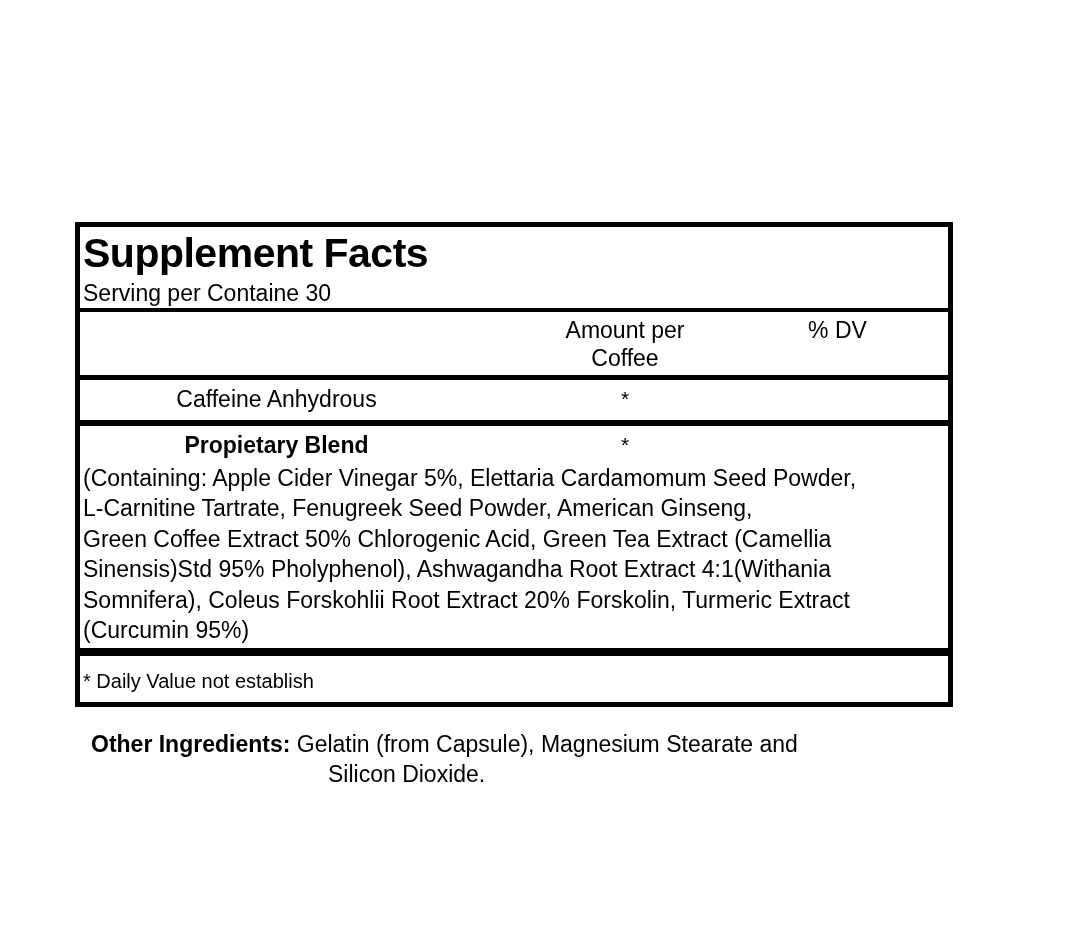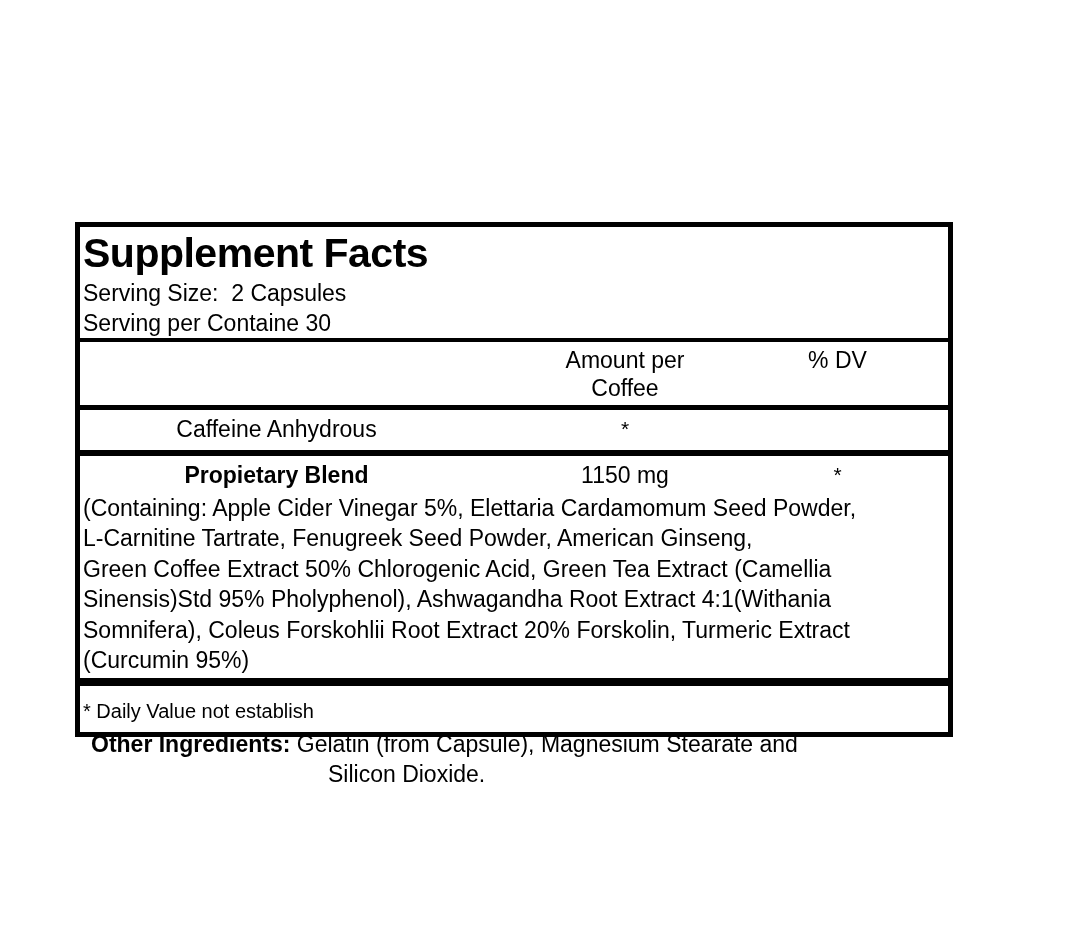--- a/index.html
+++ b/index.html
@@ -86,21 +86,20 @@
 </style>
 </head>
 <body>
 
 <div class="page">
 
   <section class="facts-box">
 
     <h1 class="panel-title">Supplement Facts</h1>
 
-    <div class="serving-line">Serving Size:  2 Capsules</div>
     <div class="serving-line">Serving per Containe 30</div>
 
     <div class="divider h4"></div>
 
     <div class="grid header-row">
       <div class="col-name"></div>
       <div class="col-amount">
         <div>Amount per</div>
         <div>Coffee</div>
       </div>
@@ -111,21 +110,20 @@
 
     <div class="grid data-row caffeine-row">
       <div class="col-name">Caffeine Anhydrous</div>
       <div class="col-dv dv-star">*</div>
     </div>
 
     <div class="divider h6"></div>
 
     <div class="grid data-row">
       <div class="col-name bold-name">Propietary Blend</div>
-      <div class="col-amount">1150 mg</div>
       <div class="col-dv dv-star">*</div>
     </div>
 
     <div class="blend-desc">(Containing: Apple Cider Vinegar 5%, Elettaria Cardamomum Seed Powder,
 L-Carnitine Tartrate, Fenugreek Seed Powder, American Ginseng,
 Green Coffee Extract 50% Chlorogenic Acid, Green Tea Extract (Camellia
 Sinensis)Std 95% Pholyphenol), Ashwagandha Root Extract 4:1(Withania
 Somnifera), Coleus Forskohlii Root Extract 20% Forskolin, Turmeric Extract
 (Curcumin 95%)</div>
 

